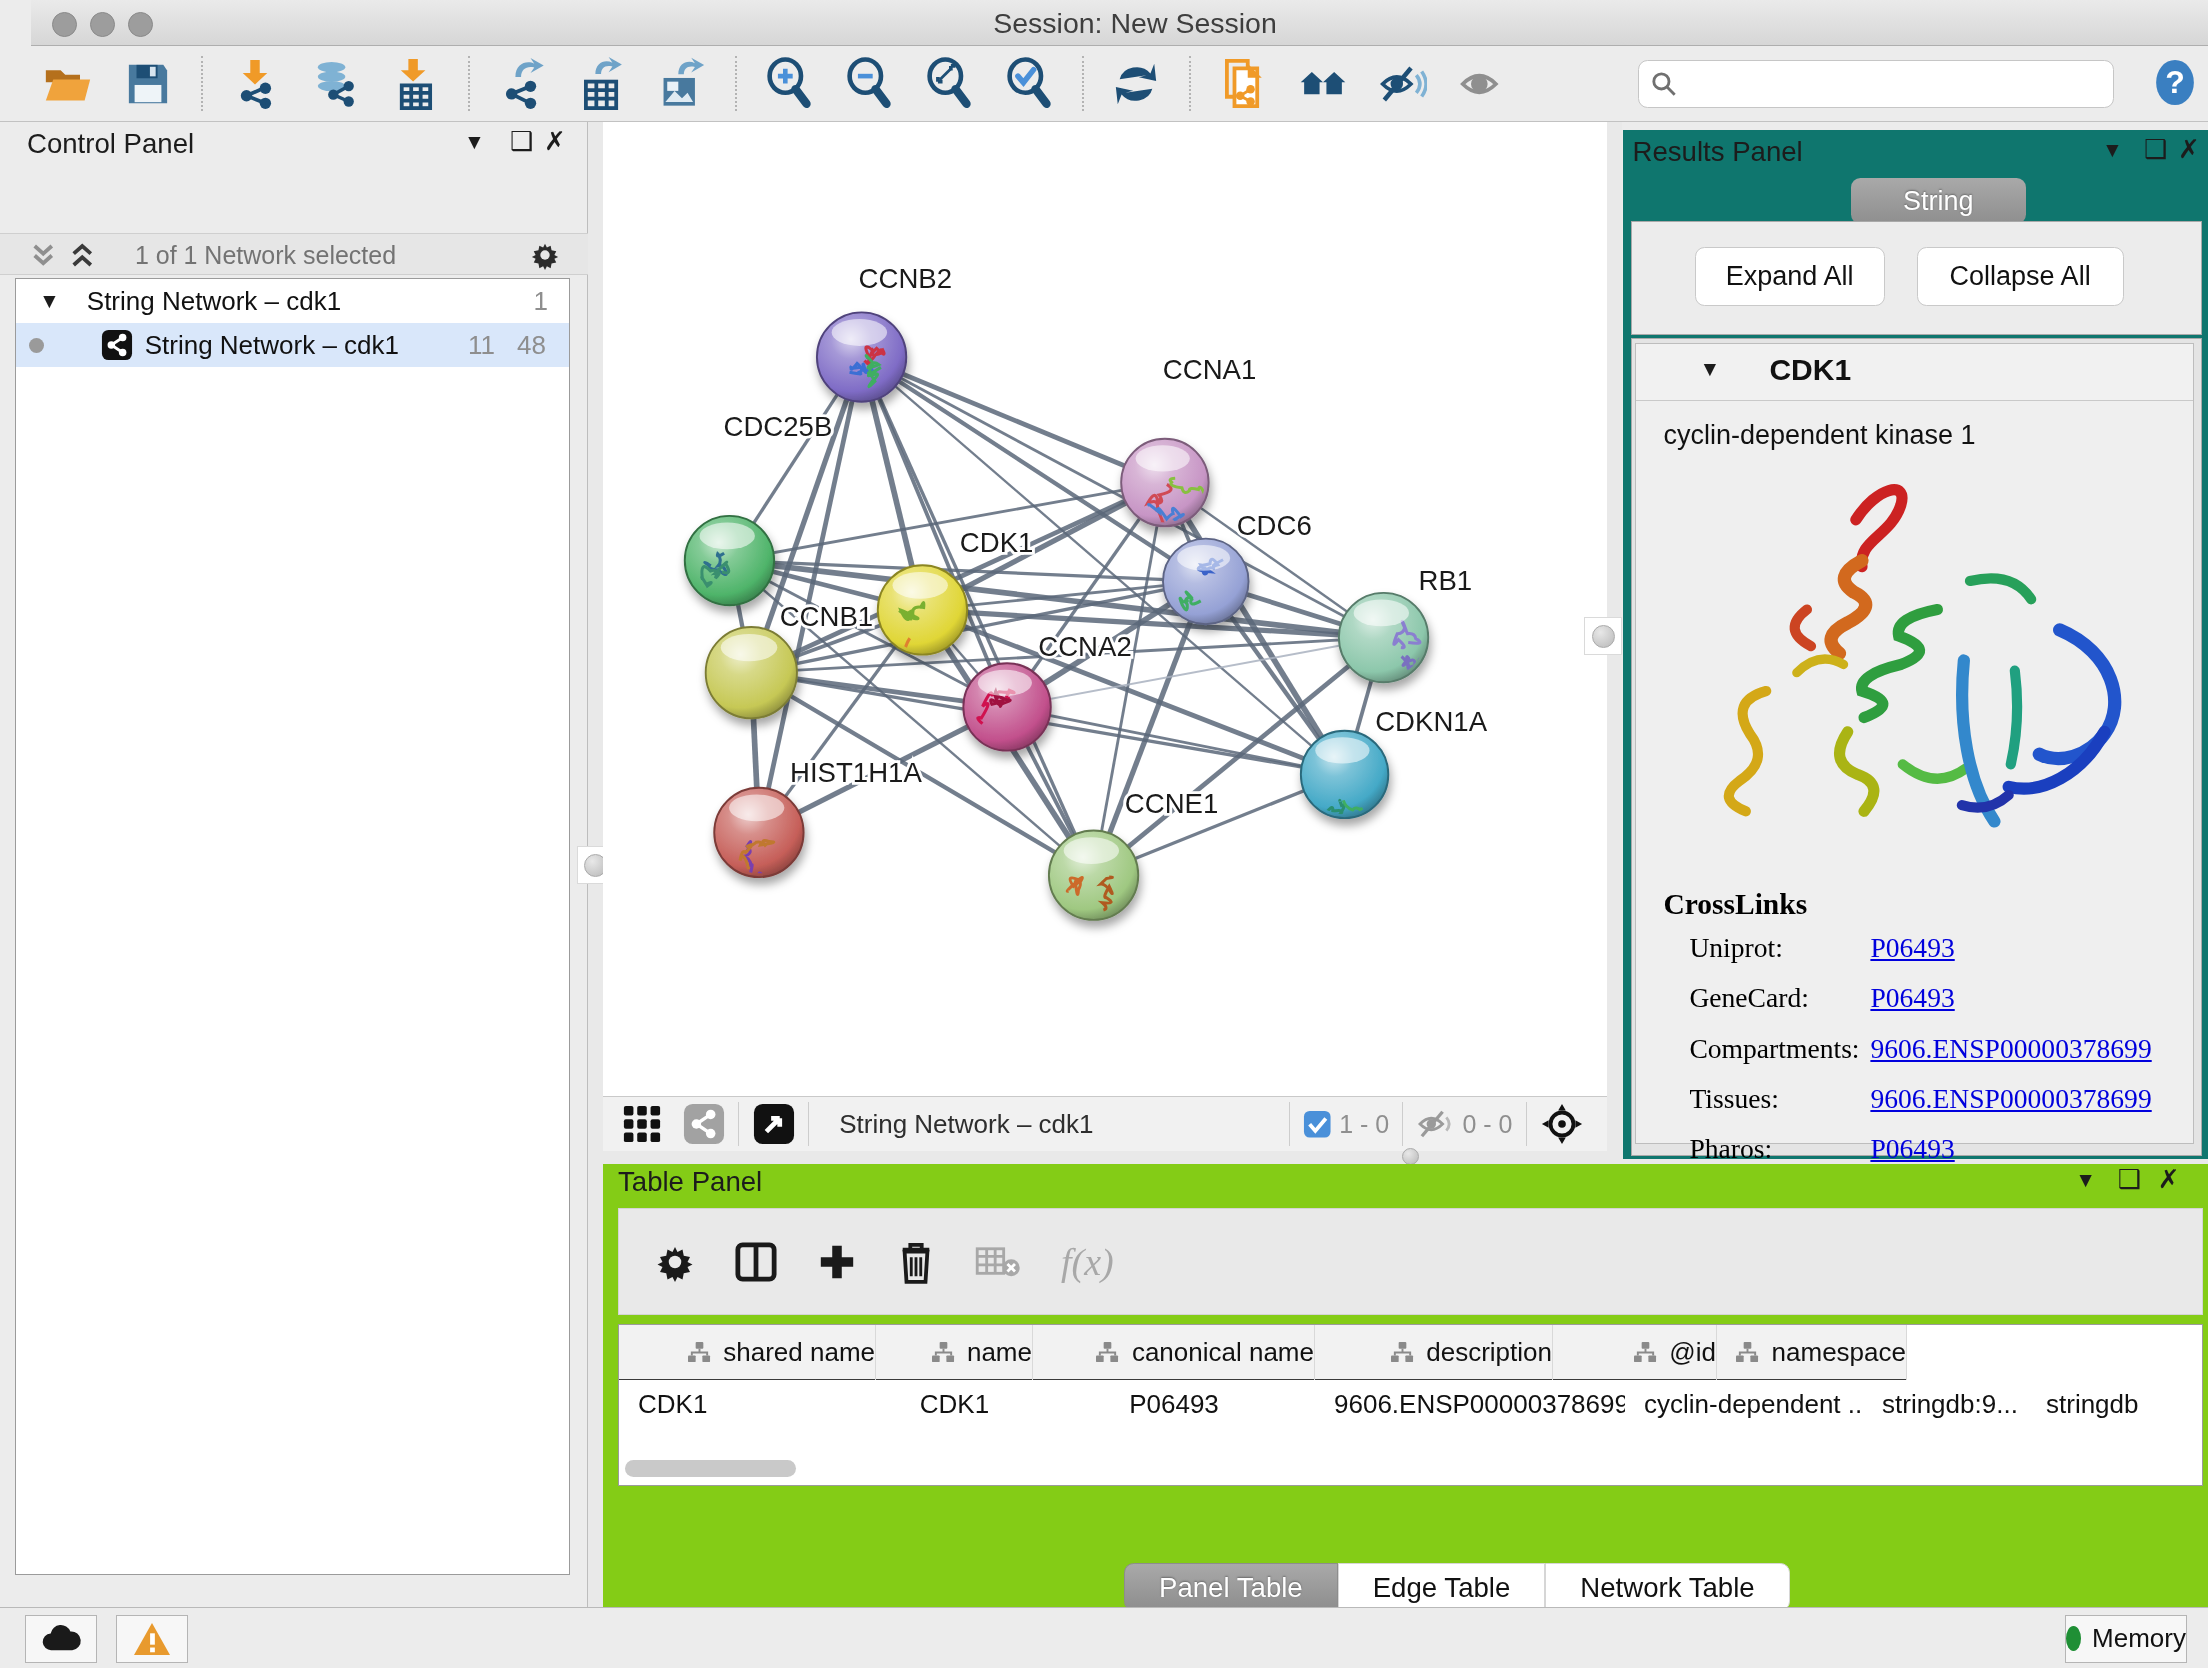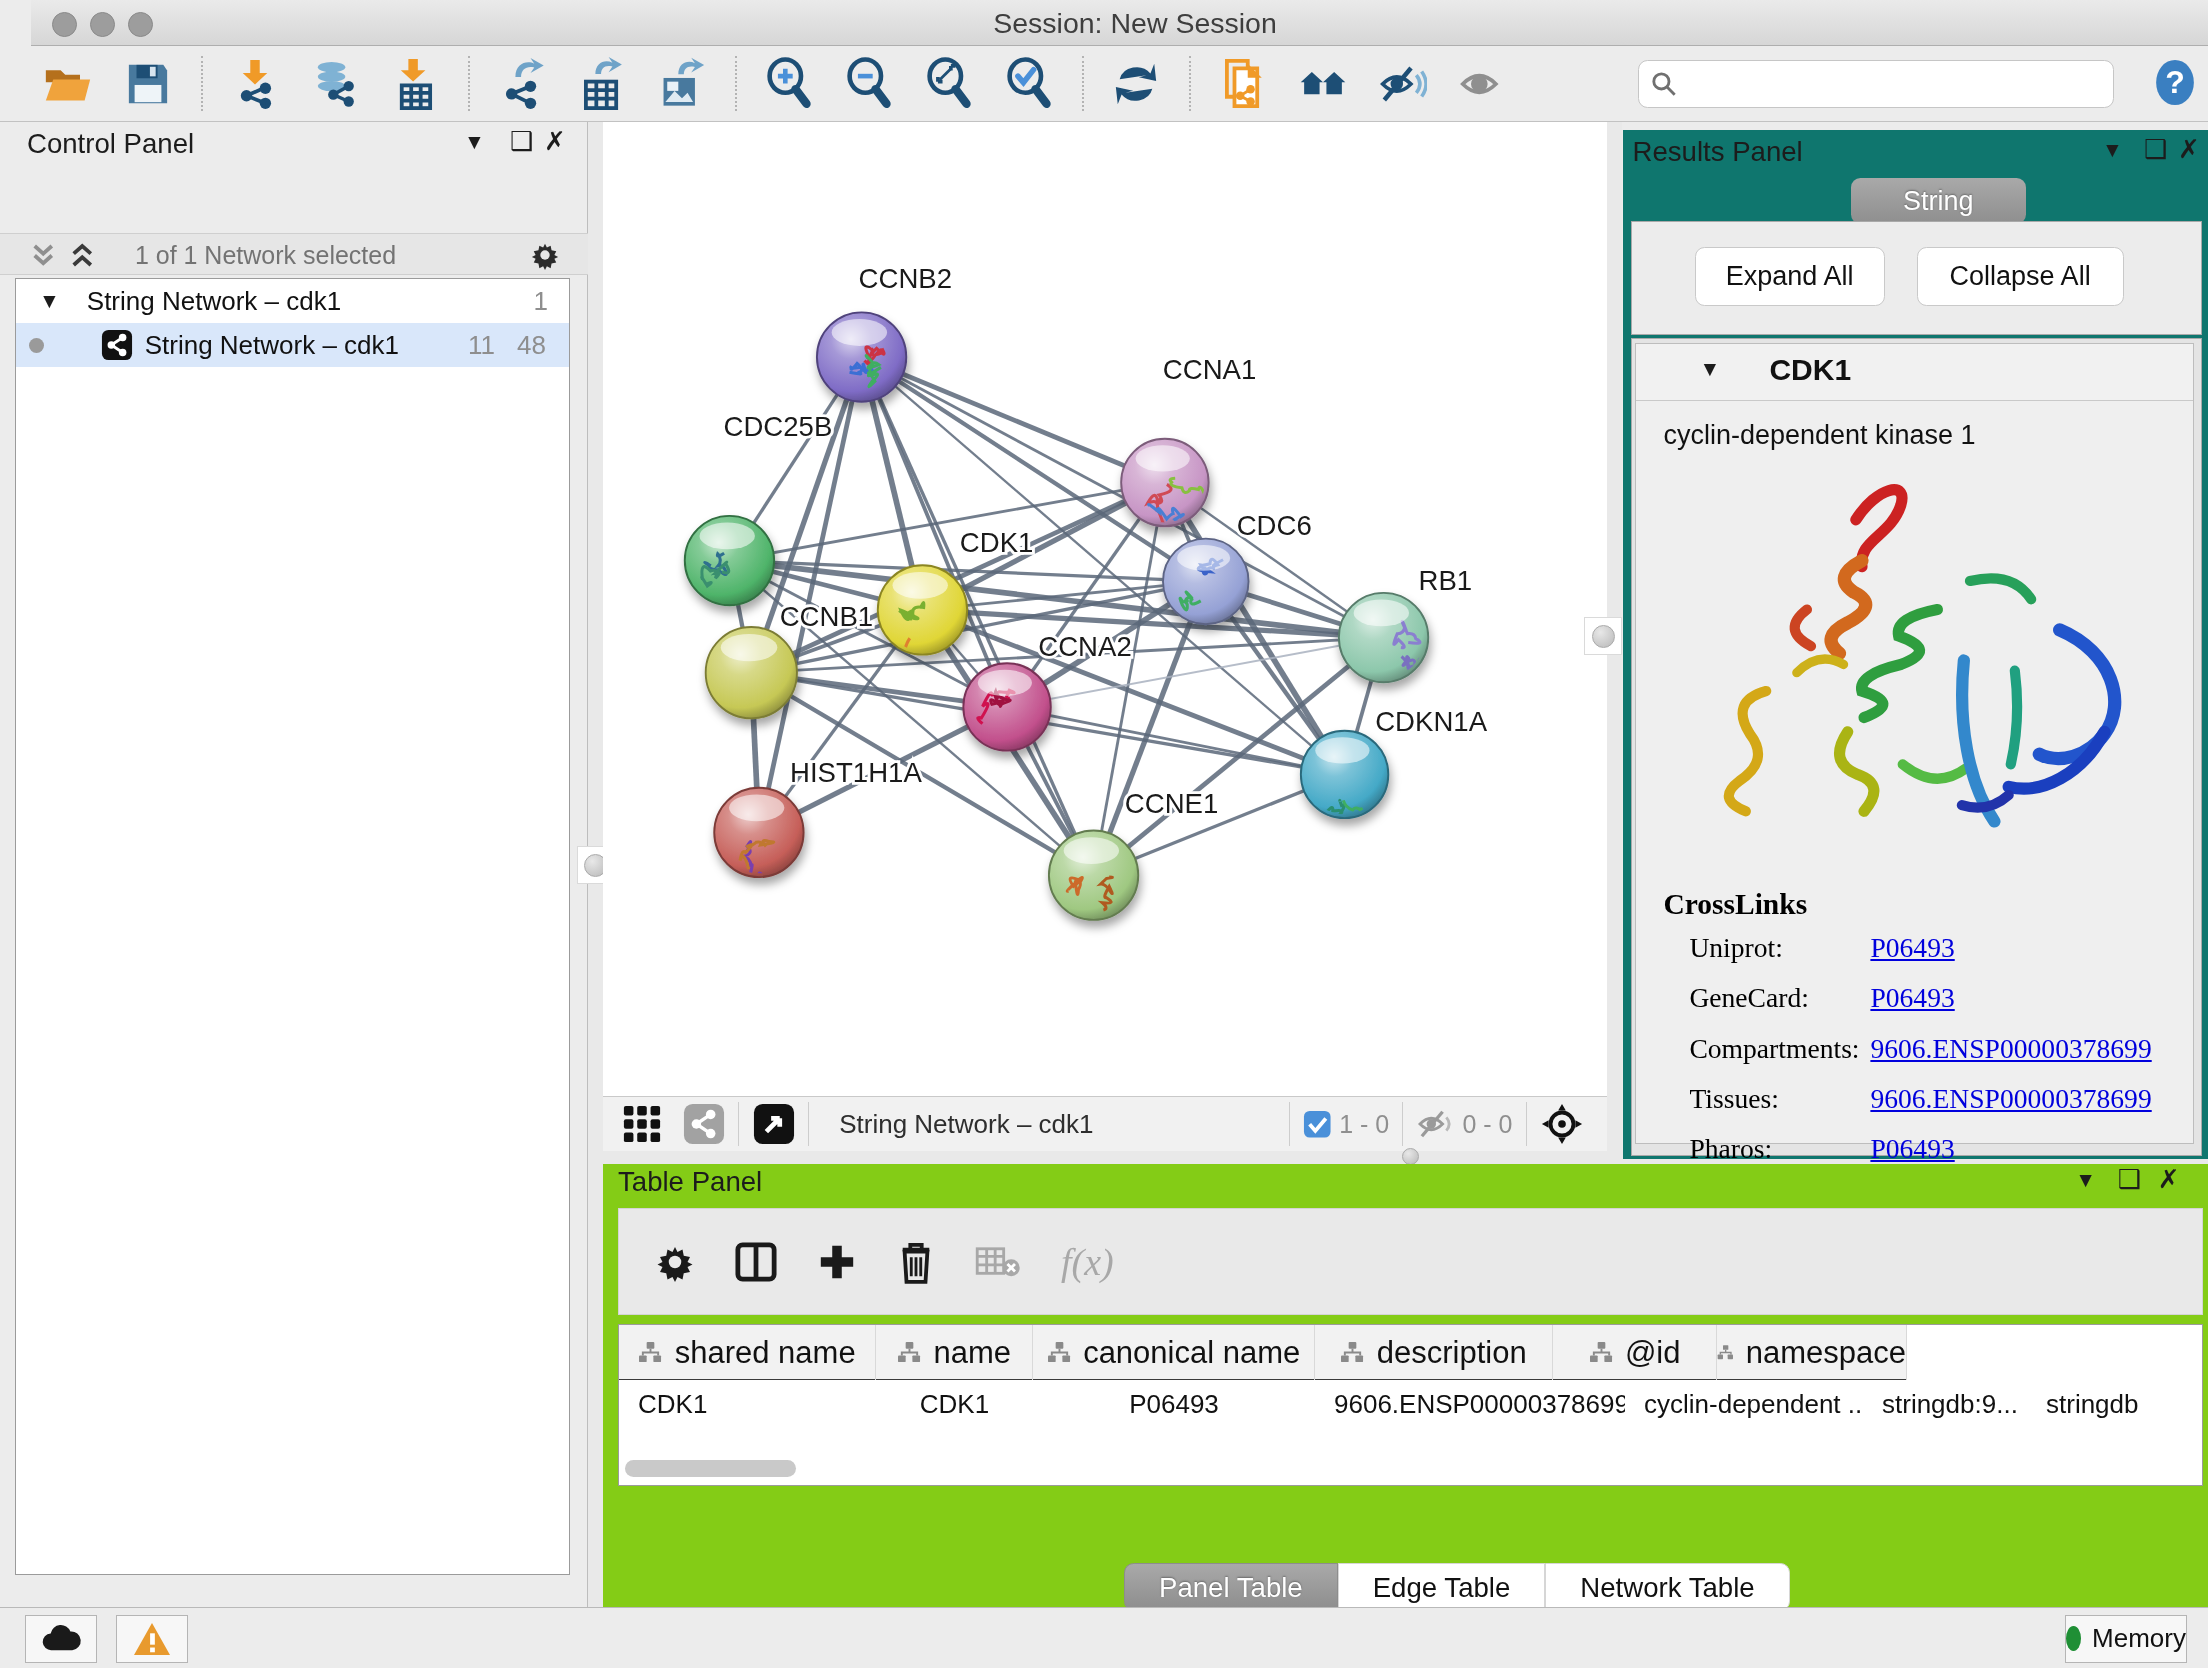--- a/index.html
+++ b/index.html
@@ -82,22 +82,22 @@
   .rp-link-row { position:absolute; left:53px; width:495px; font-size:27.6px; color:#000; }
   .rp-link-val { position:absolute; left:181px; color:#0000dd; text-decoration:underline; }
 
   
   .table-panel { position:absolute; left:603px; top:1164px; width:1605px; height:443px; background:#84cc16; }
   .tp-toolbar { position:absolute; left:15px; top:44px; width:1585px; height:107px; background:#e9e9e9;
     border:1px solid #d4d4d4; display:flex; align-items:center; gap:40px; padding-left:36px; }
   .tp-table { position:absolute; left:15px; top:160px; width:1585px; height:162px; background:#ffffff;
     border:1.9px solid #9b9b9b; overflow:hidden; }
   .tp-header { position:absolute; left:0; top:0; height:55px; display:flex; background:#f2f2f2; border-bottom:1.9px solid #3a3a3a; }
-  .tp-hcell { position:relative; height:55px; display:flex; align-items:center; justify-content:center; gap:11.4px;
-    font-size:31px; color:#111; border-right:1px solid #d9d9d9; }
+  .tp-hcell { position:relative; height:55px; display:flex; align-items:center; justify-content:flex-end; gap:11.4px;
+    font-size:26px; color:#111; border-right:1px solid #d9d9d9; }
   .tp-rrow { position:absolute; left:0; top:57px; height:44px; display:flex; }
   .tp-cell { height:44px; line-height:44px; font-size:26px; color:#111; padding-left:19px; white-space:nowrap; overflow:hidden; }
   .tp-scroll { position:absolute; left:5.7px; bottom:7.6px; width:171px; height:17px; background:#c9c9c9; border-radius:8.6px; }
   .tp-tabs { position:absolute; left:521px; top:399px; display:flex; }
   .tp-tab { height:48px; line-height:48px; padding:0 34px; font-size:27.6px; background:#ffffff; color:#111; border:1px solid #d6d6d6; }
   .tp-tab.sel { background:linear-gradient(#a9a9a9,#8d8d8d); color:#fff; text-shadow:0 -1px 1.9px rgba(0,0,0,.35); border-color:#8d8d8d; }
 
   
   .statusbar { position:absolute; left:0; top:1607px; width:2208px; height:61px; background:#ececec; border-top:1px solid #b9b9b9; }
   .sb-btn { position:absolute; top:6.7px; width:72px; height:48px; background:#f7f7f7; border:1.9px solid #b5b5b5;

